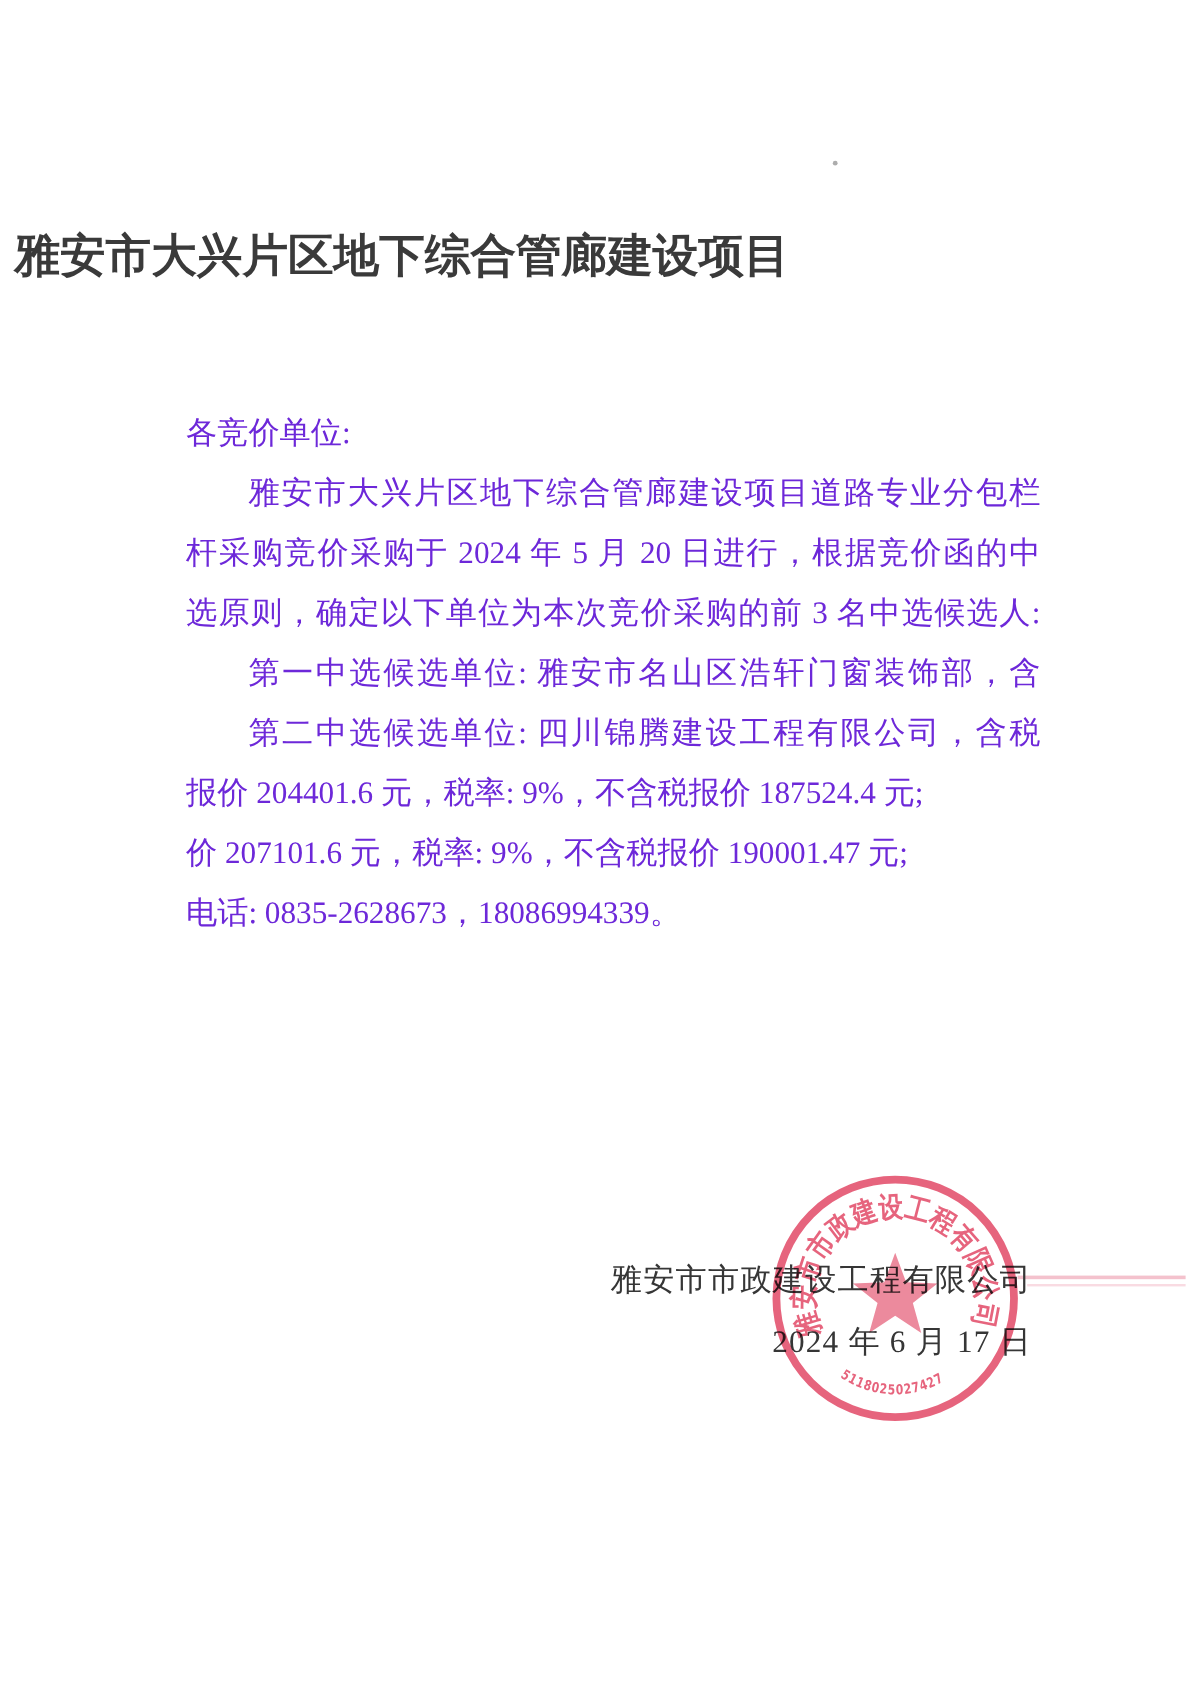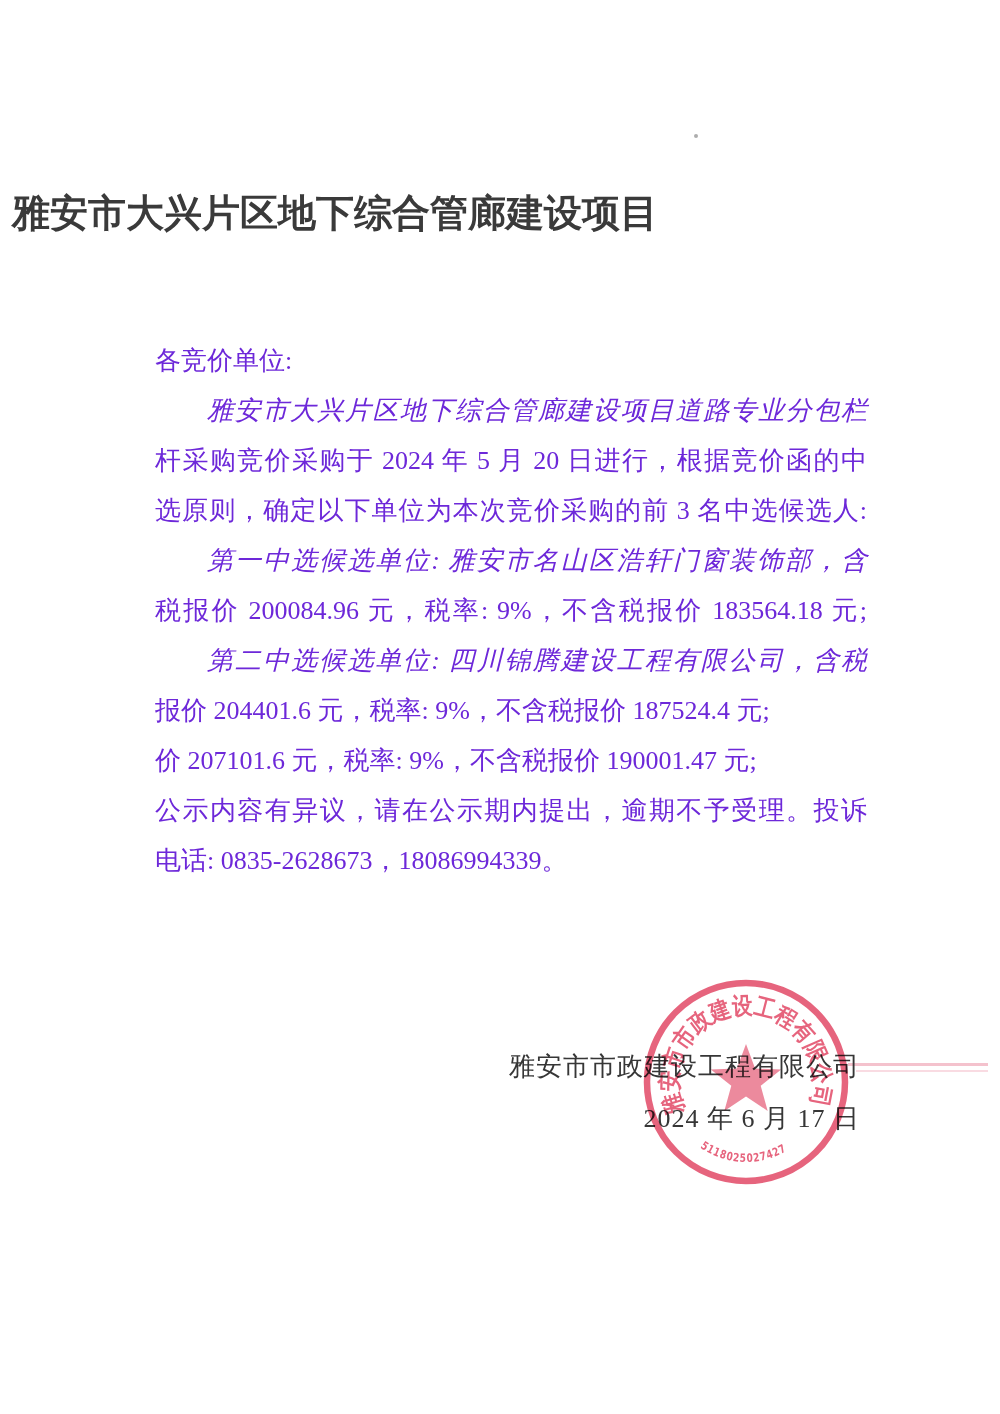--- a/index.html
+++ b/index.html
@@ -28,21 +28,21 @@
   .doc-body {
     position: absolute;
     left: 155px;
     top: 336px;
     width: 712px;
     font-size: 26px;
     color: #6d28d9;
   }
   .bl { height: 50px; line-height: 50px; white-space: nowrap; }
   .bl.fill { white-space: normal; text-align: justify; text-align-last: justify; }
-  .bl.indent { padding-left: 52px; font-style: italic; }
+  .bl.indent { padding-left: 52px; }
   .sig-company {
     position: absolute;
     top: 1042px;
     right: 140px;
     font-size: 26px;
     line-height: 50px;
     letter-spacing: 1px;
     color: #363636;
     z-index: 1;
   }
@@ -108,25 +108,23 @@
   <div class="artifact-dot"></div>
 
   <h1 class="doc-title l1">雅安市大兴片区地下综合管廊建设项目</h1>
 
   <div class="doc-body">
     <div class="bl">各竞价单位:</div>
     <div class="bl fill indent">雅安市大兴片区地下综合管廊建设项目道路专业分包栏</div>
     <div class="bl fill">杆采购竞价采购于 2024 年 5 月 20 日进行，根据竞价函的中</div>
     <div class="bl fill">选原则，确定以下单位为本次竞价采购的前 3 名中选候选人:</div>
     <div class="bl fill indent">第一中选候选单位: 雅安市名山区浩轩门窗装饰部，含</div>
-    <div class="bl fill">税报价 200084.96 元，税率: 9%，不含税报价 183564.18 元;</div>
     <div class="bl fill indent">第二中选候选单位: 四川锦腾建设工程有限公司，含税</div>
     <div class="bl">报价 204401.6 元，税率: 9%，不含税报价 187524.4 元;</div>
     <div class="bl">价 207101.6 元，税率: 9%，不含税报价 190001.47 元;</div>
-    <div class="bl fill">公示内容有异议，请在公示期内提出，逾期不予受理。投诉</div>
     <div class="bl">电话: 0835-2628673，18086994339。</div>
   </div>
 
   <div class="sig-company">雅安市市政建设工程有限公司</div>
   <div class="sig-date">2024 年 6 月 17 日</div>
 
   <svg class="stamp" viewBox="0 0 210 210" xmlns="http://www.w3.org/2000/svg">
     <circle cx="105" cy="105" r="99" fill="none" stroke-width="6.5" stroke="#e4536f"></circle>
     <path id="stampArcTop" d="M 43.4 133.8 A 68 68 0 1 1 166.6 133.8" fill="none"></path>
     <path id="stampArcBottom" d="M 59.1 170.5 A 80 80 0 0 0 150.9 170.5" fill="none"></path>

